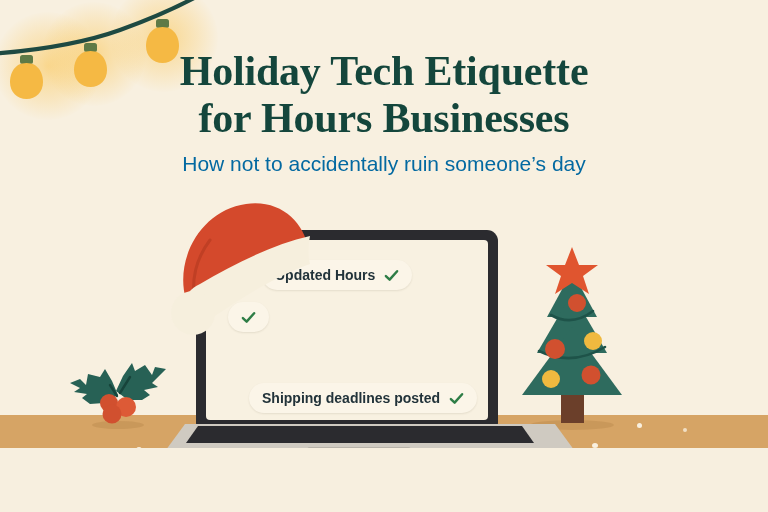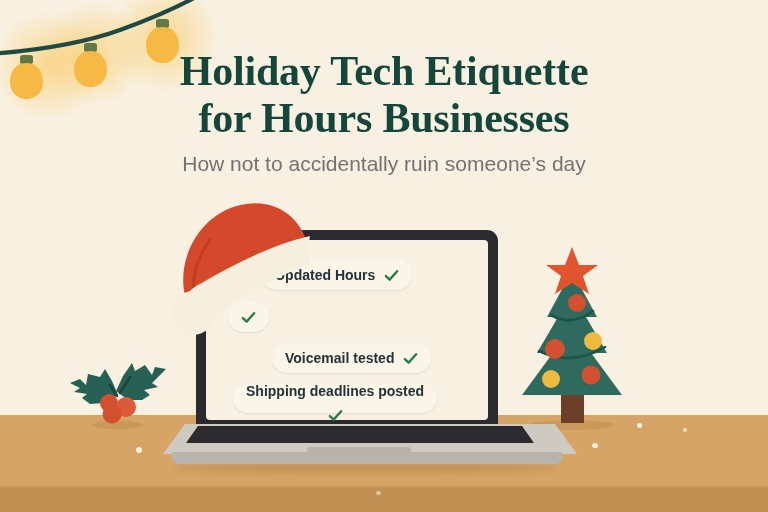--- a/index.html
+++ b/index.html
@@ -3,21 +3,21 @@
 <meta charset="utf-8">
 <style>
   html, body {
     margin: 0;
     padding: 0;
     background: #f7efdf;
   }
   #stage {
     position: relative;
     width: 768px;
-    height: 512px;
+    height: 448px;
     overflow: hidden;
     background: #f8f0e0;
     font-family: "Liberation Sans", sans-serif;
   }
 
   
   .bg-sky {
     position: absolute;
     left: 0; top: 0;
     width: 768px; height: 512px;
@@ -78,21 +78,21 @@
     letter-spacing: -0.2px;
   }
   .subtitle {
     position: absolute;
     left: 0;
     top: 152px;
     width: 768px;
     text-align: center;
     font-family: "Liberation Sans", sans-serif;
     font-size: 21px;
-    color: #737373;
+    color: #0369a1;
   }
 
   
   .lid {
     position: absolute;
     left: 196px;
     top: 230px;
     width: 302px;
     height: 196px;
     background: #2b2b2f;
@@ -283,28 +283,22 @@
       <path d="M 2 8.6 L 6 12.4 L 14 3.4" fill="none" stroke="#2e7d46" stroke-width="2.6" stroke-linecap="round" stroke-linejoin="round"></path>
     </svg>
   </div>
 
   <div class="pill" style="left:228px;top:302px;">
     <svg class="pill-check" viewBox="0 0 16 16">
       <path d="M 2 8.6 L 6 12.4 L 14 3.4" fill="none" stroke="#2e7d46" stroke-width="2.6" stroke-linecap="round" stroke-linejoin="round"></path>
     </svg>
   </div>
 
-  <div class="pill" style="left:272px;top:343px;">
-    <span class="pill-text">Voicemail tested</span>
-    <svg class="pill-check" viewBox="0 0 16 16">
-      <path d="M 2 8.6 L 6 12.4 L 14 3.4" fill="none" stroke="#2e7d46" stroke-width="2.6" stroke-linecap="round" stroke-linejoin="round"></path>
-    </svg>
-  </div>
-
-  <div class="pill" style="left:233px;top:383px;flex-direction:column;">
+
+  <div class="pill" style="left:249px;top:383px;">
     <span class="pill-text">Shipping deadlines posted</span>
     <svg class="pill-check" viewBox="0 0 16 16">
       <path d="M 2 8.6 L 6 12.4 L 14 3.4" fill="none" stroke="#2e7d46" stroke-width="2.6" stroke-linecap="round" stroke-linejoin="round"></path>
     </svg>
   </div>
 
   <svg class="hat" viewBox="0 0 160 145">
     <path d="M 28 104 C 16 62 44 14 88 8 C 122 3 146 26 150 52 C 130 60 104 74 80 92 C 58 108 42 112 28 104 Z" fill="#d4492c"></path>
     <path d="M 52 44 C 40 60 34 80 36 100" stroke="#bc3d23" stroke-width="3" fill="none" stroke-linecap="round" opacity=".85"></path>
     <path d="M 152 40 C 150 52 150 60 152 68 C 118 80 80 104 54 122 C 44 128 32 124 28 114 C 24 102 30 94 42 88 C 76 68 116 48 152 40 Z" fill="#f6efdd"></path>

